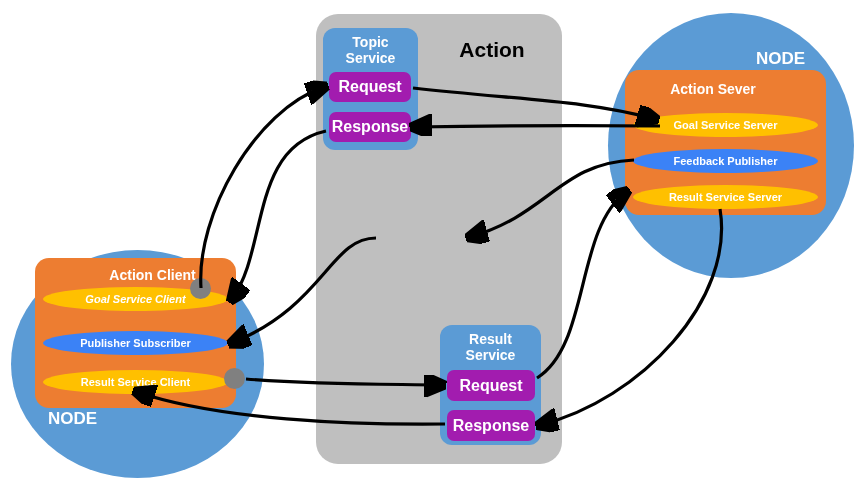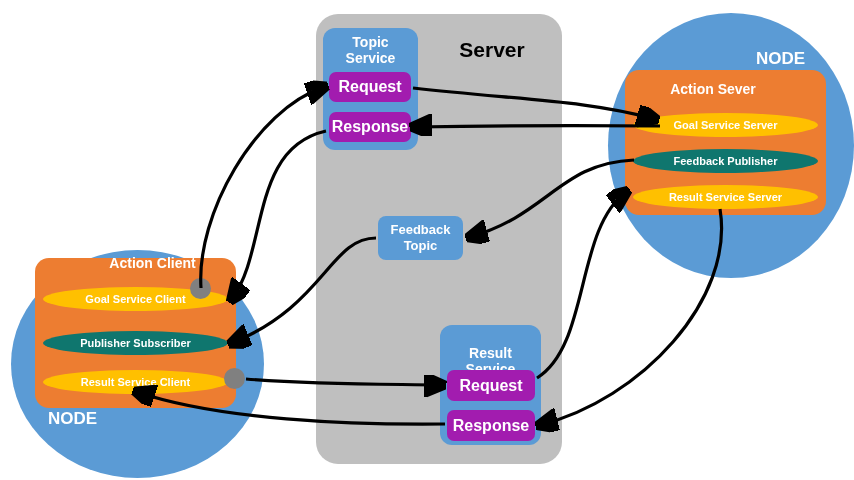--- a/index.html
+++ b/index.html
@@ -22,21 +22,21 @@
 
   
   .svc-panel{
     background:#5b9bd5;border-radius:12px;
   }
   .svc-title{
     color:#ffffff;font-size:14px;font-weight:bold;line-height:16px;
     text-align:center;width:100%;
   }
   .goal-svc{left:323px;top:28px;width:95px;height:122px;padding-top:6px;}
-  .result-svc{left:440px;top:325px;width:101px;height:120px;padding-top:20px;}
+  .result-svc{left:440px;top:325px;width:101px;height:120px;padding-top:6px;}
 
   .op-box{
     background:#a21caf;border-radius:7px;color:#ffffff;
     font-size:16px;font-weight:bold;
     display:flex;align-items:center;justify-content:center;
   }
   .goal-req{left:329px;top:72px;width:82px;height:30px;}
   .goal-res{left:329px;top:112px;width:82px;height:30px;}
   .res-req{left:447px;top:370px;width:88px;height:31px;}
   .res-res{left:447px;top:410px;width:88px;height:31px;}
@@ -61,31 +61,31 @@
   .node-label-right{left:756px;top:48px;width:70px;height:22px;}
 
   
   .orange-panel{background:#ed7d31;border-radius:14px;}
   .orange-left{left:35px;top:258px;width:201px;height:150px;}
   .orange-right{left:625px;top:70px;width:201px;height:145px;}
   .panel-title{
     color:#ffffff;font-size:14px;font-weight:bold;
     display:flex;align-items:center;justify-content:center;
   }
-  .title-left{left:35px;top:252px;width:235px;height:22px;}
+  .title-left{left:35px;top:264px;width:235px;height:22px;}
   .title-right{left:625px;top:78px;width:176px;height:22px;}
 
   
   .ellipse{
     border-radius:50%;color:#ffffff;font-size:11px;font-weight:bold;
     display:flex;align-items:center;justify-content:center;text-align:center;
   }
   .el-yellow{background:#ffc000;}
-  .el-green{background:#0f766e;}
-  .el-l1{left:43px;top:287px;width:185px;height:24px;}
+  .el-green{background:#3b82f6;}
+  .el-l1{left:43px;top:287px;width:185px;height:24px;font-style:italic;}
   .el-l2{left:43px;top:331px;width:185px;height:24px;}
   .el-l3{left:43px;top:370px;width:185px;height:24px;}
   .el-r1{left:633px;top:113px;width:185px;height:24px;}
   .el-r2{left:633px;top:149px;width:185px;height:24px;}
   .el-r3{left:633px;top:185px;width:185px;height:24px;}
 
   
   .dot{background:#808080;border-radius:50%;}
   .dot-goal{left:190px;top:278px;width:21px;height:21px;}
   .dot-result{left:224px;top:368px;width:21px;height:21px;}
@@ -102,46 +102,40 @@
 
   <div class="abs action-box"></div>
 
   <div class="abs node-circle node-left"></div>
 
   <div class="abs node-circle node-right"></div>
 
   <div class="abs orange-panel orange-left"></div>
   <div class="abs orange-panel orange-right"></div>
 
-  <div class="abs action-title">Server</div>
+  <div class="abs action-title">Action</div>
 
   <div class="abs svc-panel goal-svc">
     <div class="svc-title">
       <span>Topic</span><br>
       <span>Service</span>
     </div>
   </div>
   <div class="abs op-box goal-req">Request</div>
   <div class="abs op-box goal-res">Response</div>
 
   <div class="abs svc-panel result-svc">
     <div class="svc-title">
       <span>Result</span><br>
       <span>Service</span>
     </div>
   </div>
   <div class="abs op-box res-req">Request</div>
   <div class="abs op-box res-res">Response</div>
 
-  <div class="abs fb-topic">
-    <div>
-      <span>Feedback</span><br>
-      <span>Topic</span>
-    </div>
-  </div>
 
   <div class="abs panel-title title-left">Action Client</div>
   <div class="abs panel-title title-right">Action Sever</div>
 
   <div class="abs ellipse el-yellow el-l1">Goal Service Client</div>
   <div class="abs ellipse el-green el-l2">Publisher Subscriber</div>
   <div class="abs ellipse el-yellow el-r1">Goal Service Server</div>
 
   <div class="abs ellipse el-yellow el-l3">Result Service Client</div>
   <div class="abs ellipse el-green el-r2">Feedback Publisher</div>

